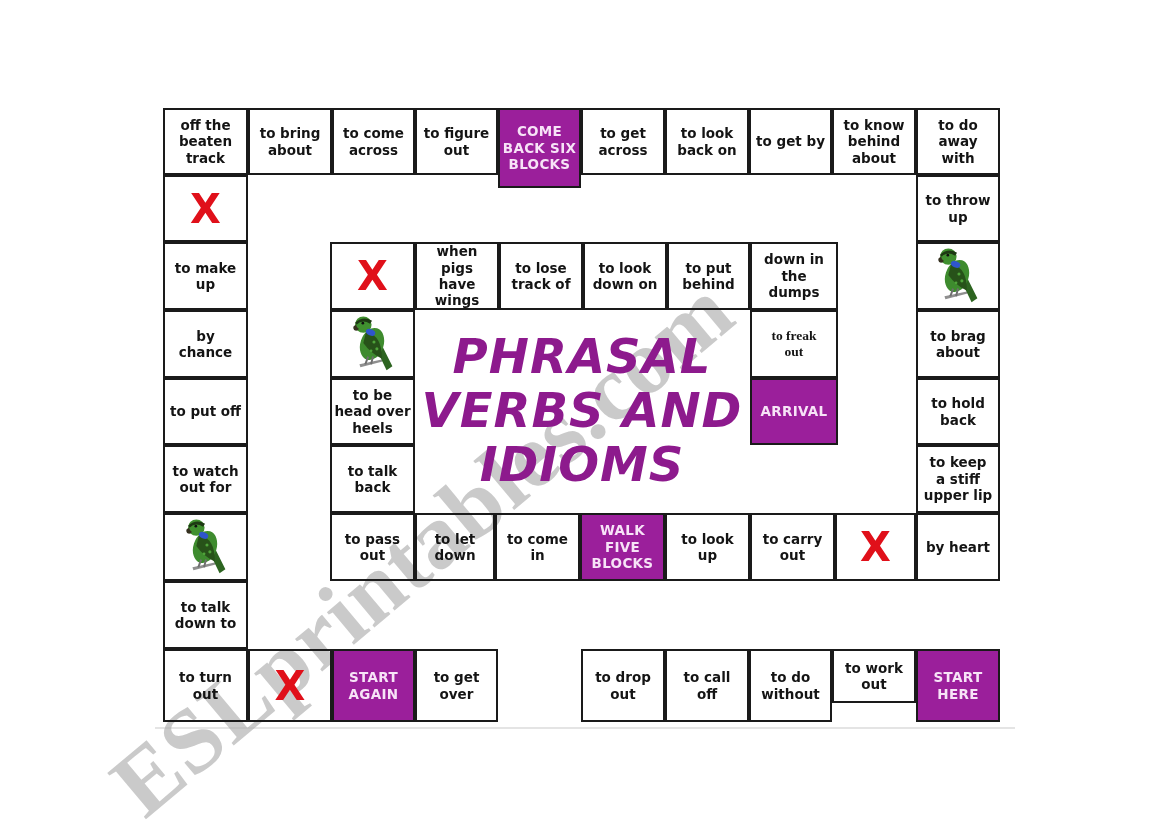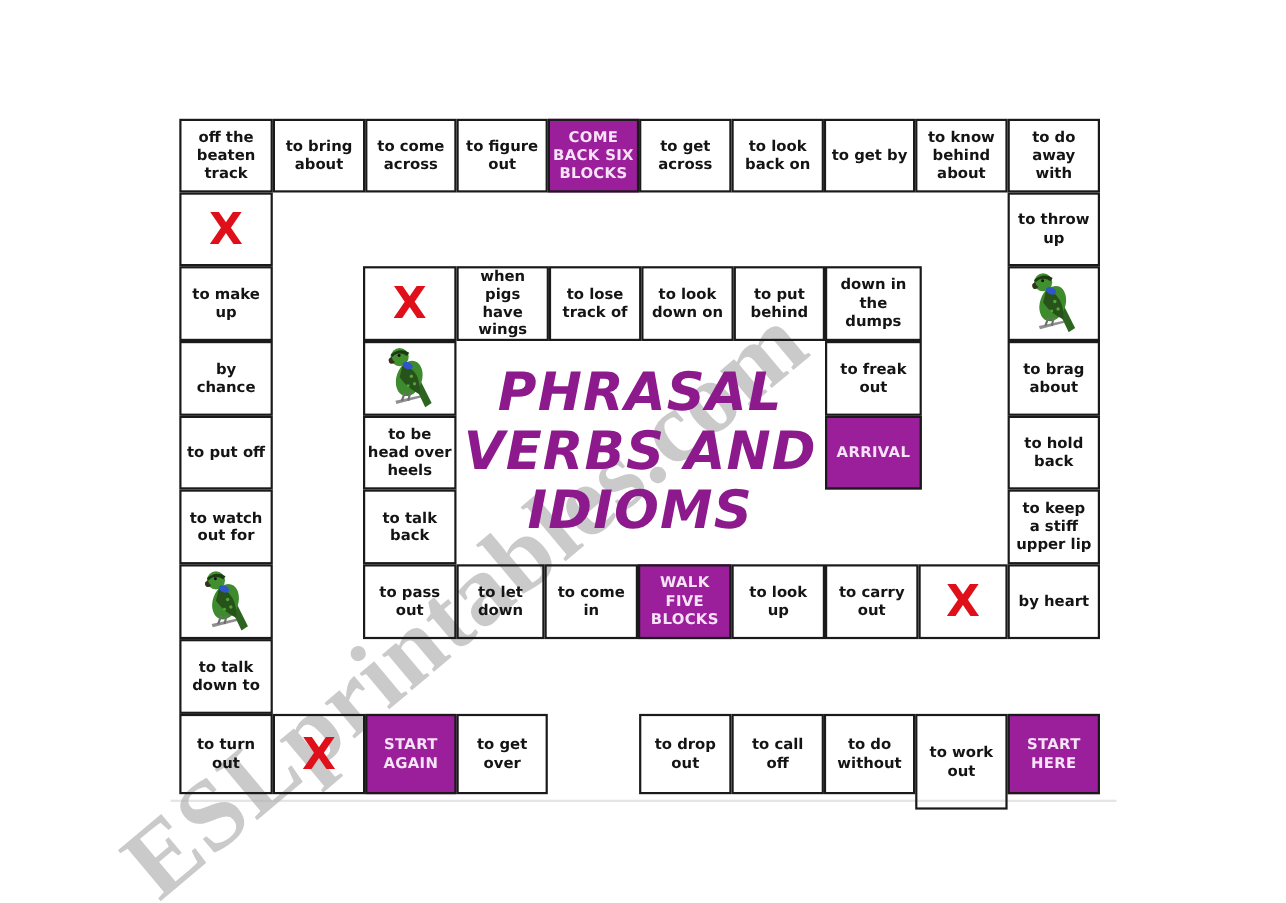--- a/index.html
+++ b/index.html
@@ -77,21 +77,21 @@
 about</span>
       </div>
       <div class="cell phrase" style="left: 332px; top: 108px; width: 83px; height: 67px;">
         <span class="cell-label">to come
 across</span>
       </div>
       <div class="cell phrase" style="left: 415px; top: 108px; width: 83px; height: 67px;">
         <span class="cell-label">to figure
 out</span>
       </div>
-      <div class="cell command" style="left: 498px; top: 108px; width: 83px; height: 67px;">
+      <div class="cell command" style="left: 498px; top: 108px; width: 83px; height: 80px;">
         <span class="cell-label">COME
 BACK SIX
 BLOCKS</span>
       </div>
       <div class="cell phrase" style="left: 581px; top: 108px; width: 84px; height: 67px;">
         <span class="cell-label">to get
 across</span>
       </div>
       <div class="cell phrase" style="left: 665px; top: 108px; width: 84px; height: 67px;">
         <span class="cell-label">to look
@@ -205,21 +205,21 @@
 out</span>
       </div>
       <div class="cell phrase" style="left: 665px; top: 649px; width: 84px; height: 73px;">
         <span class="cell-label">to call
 off</span>
       </div>
       <div class="cell phrase" style="left: 749px; top: 649px; width: 83px; height: 73px;">
         <span class="cell-label">to do
 without</span>
       </div>
-      <div class="cell phrase" style="left: 832px; top: 649px; width: 84px; height: 87px;">
+      <div class="cell phrase" style="left: 832px; top: 649px; width: 84px; height: 54px;">
         <span class="cell-label">to work
 out</span>
       </div>
       <div class="cell command" style="left: 916px; top: 649px; width: 84px; height: 73px;">
         <span class="cell-label">START
 HERE</span>
       </div>
       <div class="cell x" style="left: 330px; top: 242px; width: 85px; height: 68px;">
         <span class="cell-label">X</span>
       </div>
@@ -264,21 +264,21 @@
       </div>
       <div class="cell phrase" style="left: 330px; top: 378px; width: 85px; height: 67px;">
         <span class="cell-label">to be
 head over
 heels</span>
       </div>
       <div class="cell phrase" style="left: 330px; top: 445px; width: 85px; height: 68px;">
         <span class="cell-label">to talk
 back</span>
       </div>
-      <div class="cell phrase" style="left: 750px; top: 310px; width: 88px; height: 68px;">
+      <div class="cell phrase" style="left: 750px; top: 310px; width: 88px; height: 68px; font-family: Liberation Serif, serif;">
         <span class="cell-label">to freak
 out</span>
       </div>
       <div class="cell command" style="left: 750px; top: 378px; width: 88px; height: 67px;">
         <span class="cell-label">ARRIVAL</span>
       </div>
       <div class="cell phrase" style="left: 330px; top: 513px; width: 85px; height: 68px;">
         <span class="cell-label">to pass
 out</span>
       </div>

